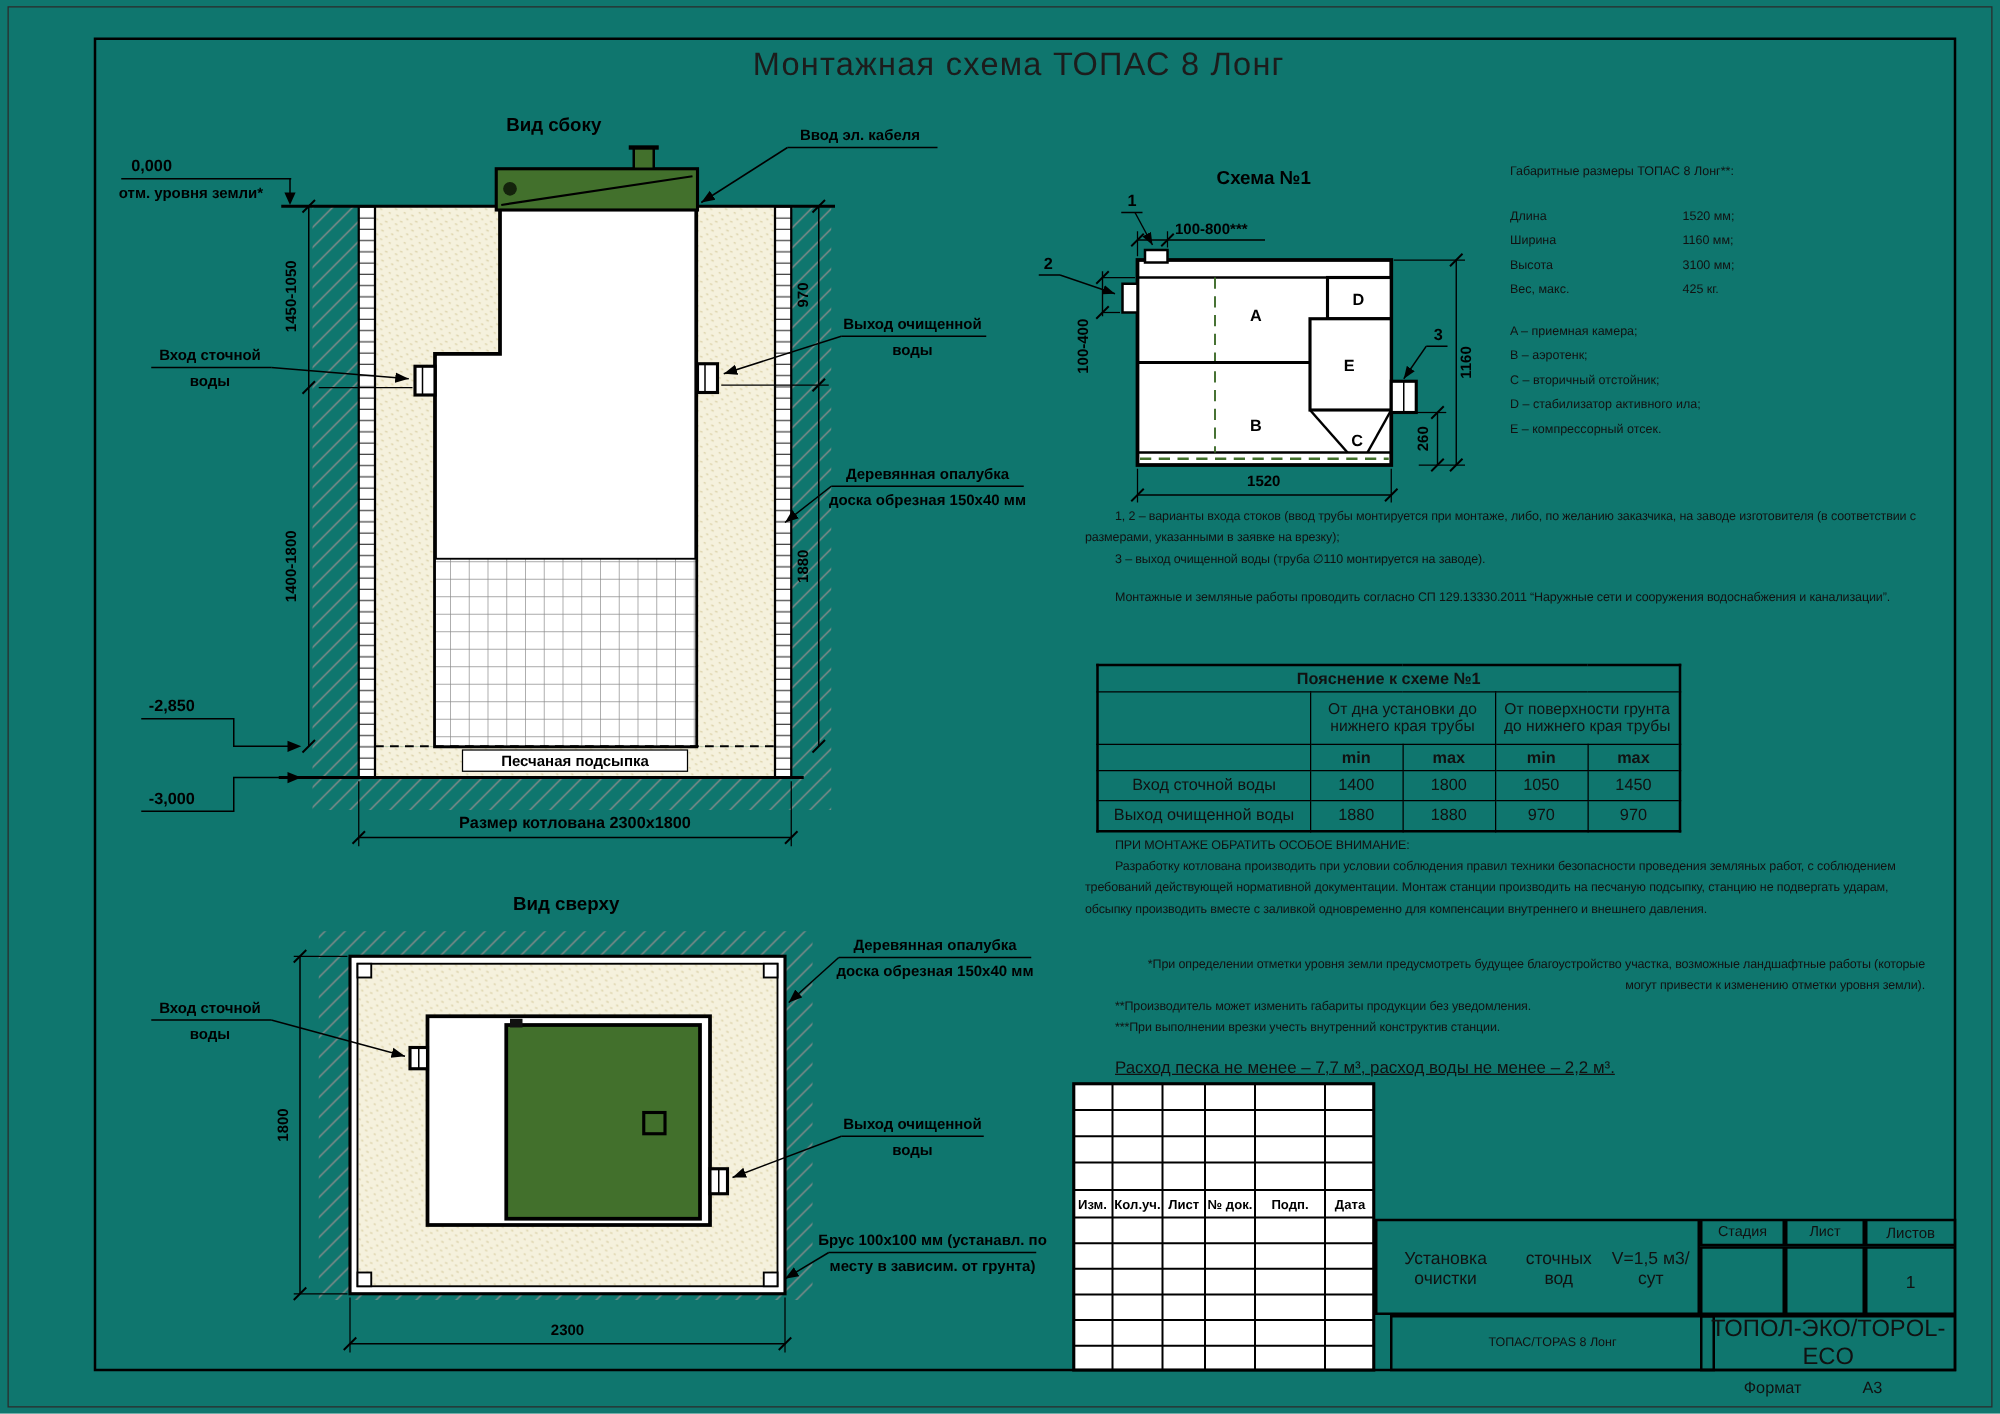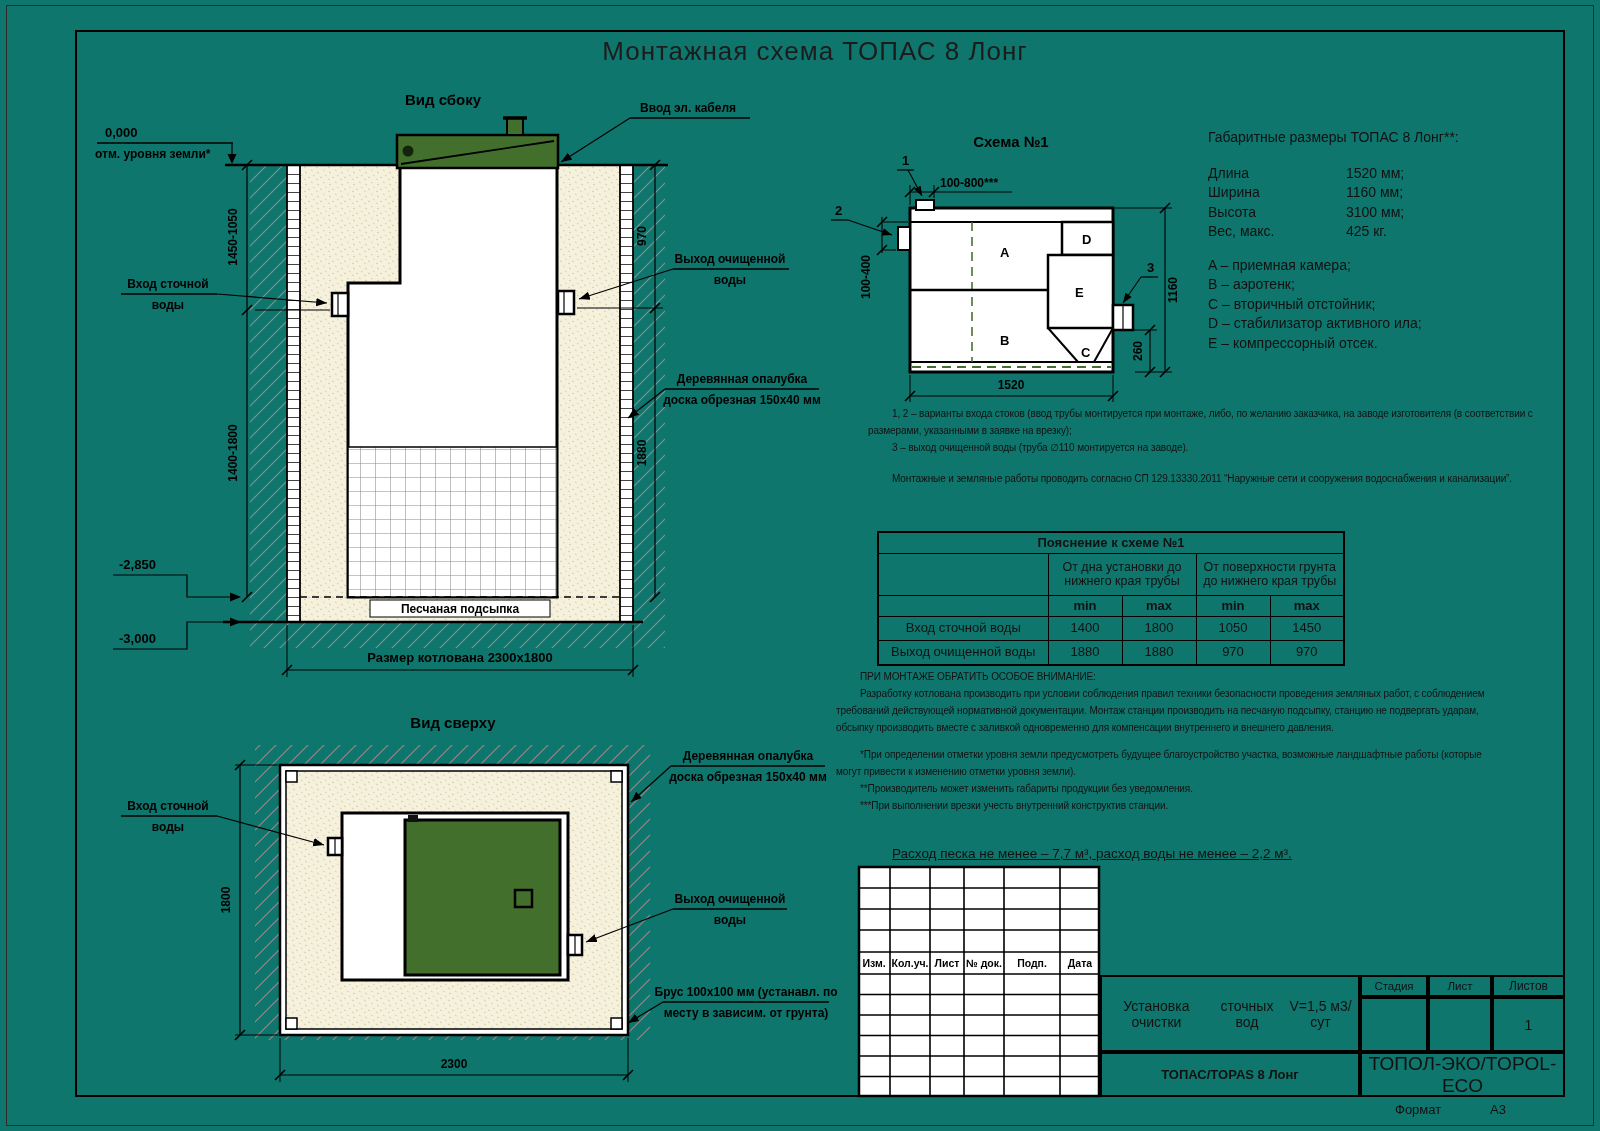--- a/index.html
+++ b/index.html
@@ -13,21 +13,21 @@
   svg{position:absolute;overflow:visible;}
   svg text{font-family:"Liberation Sans",sans-serif;fill:#000;}
   .b15{font-size:15px;font-weight:bold;}
   .d{font-size:12px;font-weight:bold;}
   .d13{font-size:13px;font-weight:bold;}
   .tk{stroke:#000;stroke-width:1.6;fill:none;}
   .ln{stroke:#000;fill:none;}
   
   .txtblock{position:absolute;font-size:10px;line-height:17px;letter-spacing:-0.1px;}
   .txtblock p{margin:0;text-indent:24px;}
-  .gab{position:absolute;left:1208px;top:128px;width:350px;font-size:14px;line-height:19.5px;}
+  .gab{position:absolute;left:1208px;top:128px;width:350px;font-size:10px;line-height:19.5px;}
   .gab .gt{margin-bottom:16px;}
   .gab .row{display:flex;}
   .gab .row .n{width:138px;}
   .gab .legend{margin-top:14px;}
   table.exp{position:absolute;left:877px;top:531px;border-collapse:collapse;table-layout:fixed;
             font-size:13px;text-align:center;}
   table.exp td{border:1.5px solid #000;padding:0 2px;line-height:14px;}
   table.exp{border:2.5px solid #000;}
   table.exp .tt{font-weight:bold;height:21px;font-size:13px;}
   table.exp .gh{height:42px;font-size:12.5px;}
@@ -441,24 +441,24 @@
   <tr class="dr">
     <td>Выход очищенной воды</td>
     <td>1880</td>
     <td>1880</td>
     <td>970</td>
     <td>970</td>
   </tr>
 </tbody>
     </table>
 
-<div class="txtblock" style="left:836px;top:668px;width:672px;">
+<div class="txtblock" style="left:868px;top:668px;width:672px;">
   <p>ПРИ МОНТАЖЕ ОБРАТИТЬ ОСОБОЕ ВНИМАНИЕ:</p>
   <p>Разработку котлована производить при условии соблюдения правил техники безопасности проведения земляных работ, с соблюдением требований действующей нормативной документации. Монтаж станции производить на песчаную подсыпку, станцию не подвергать ударам, обсыпку производить вместе с заливкой одновременно для компенсации внутреннего и внешнего давления.</p>
-  <p style="margin-top:10px;">*При определении отметки уровня земли предусмотреть будущее благоустройство участка, возможные ландшафтные работы (которые могут привести к изменению отметки уровня земли).</p>
+  <p style="margin-top:27px;text-align:right;">*При определении отметки уровня земли предусмотреть будущее благоустройство участка, возможные ландшафтные работы (которые могут привести к изменению отметки уровня земли).</p>
   <p>**Производитель может изменить габариты продукции без уведомления.</p>
   <p>***При выполнении врезки учесть внутренний конструктив станции.</p>
 </div>
 <div class="consump">
   <span class="under">Расход песка не менее – 7,7 м³, расход воды не менее – 2,2 м³.</span>
 </div>
 
 <svg class="abs" style="left:858px;top:866px;" width="242" height="231" viewBox="0 0 242 231">
   <rect x="1" y="1" width="240" height="229" fill="#fff" stroke="#000" stroke-width="2.5"></rect>
   <g stroke="#000" stroke-width="1.6">
@@ -493,20 +493,20 @@
     <div>Установка очистки</div>
     <div>сточных вод</div>
     <div>V=1,5 м3/сут</div>
   </div>
   <div class="cell" style="left:260px;top:0;width:68px;height:22px;font-size:11.5px;">Стадия</div>
   <div class="cell" style="left:328px;top:0;width:64px;height:22px;font-size:11.5px;">Лист</div>
   <div class="cell" style="left:392px;top:0;width:73px;height:22px;font-size:12px;">Листов</div>
   <div class="cell" style="left:260px;top:22px;width:68px;height:55px;"></div>
   <div class="cell" style="left:328px;top:22px;width:64px;height:55px;"></div>
   <div class="cell" style="left:392px;top:22px;width:73px;height:55px;font-size:14px;">1</div>
-  <div class="cell" style="left:0;top:77px;width:260px;height:45px;font-size:13px;font-weight:bold;">ТОПАС/TOPAS 8 Лонг</div>
+  <div class="cell" style="left:12px;top:77px;width:260px;height:45px;font-size:10px;font-weight:normal;">ТОПАС/TOPAS 8 Лонг</div>
   <div class="cell" style="left:260px;top:77px;width:205px;height:45px;font-size:19px;">ТОПОЛ-ЭКО/TOPOL-ECO</div>
 </div>
 
 <span class="fmt" style="left:1395px;">Формат</span>
 <span class="fmt" style="left:1490px;">А3</span>
 
 </div>
 
 </body></html>

